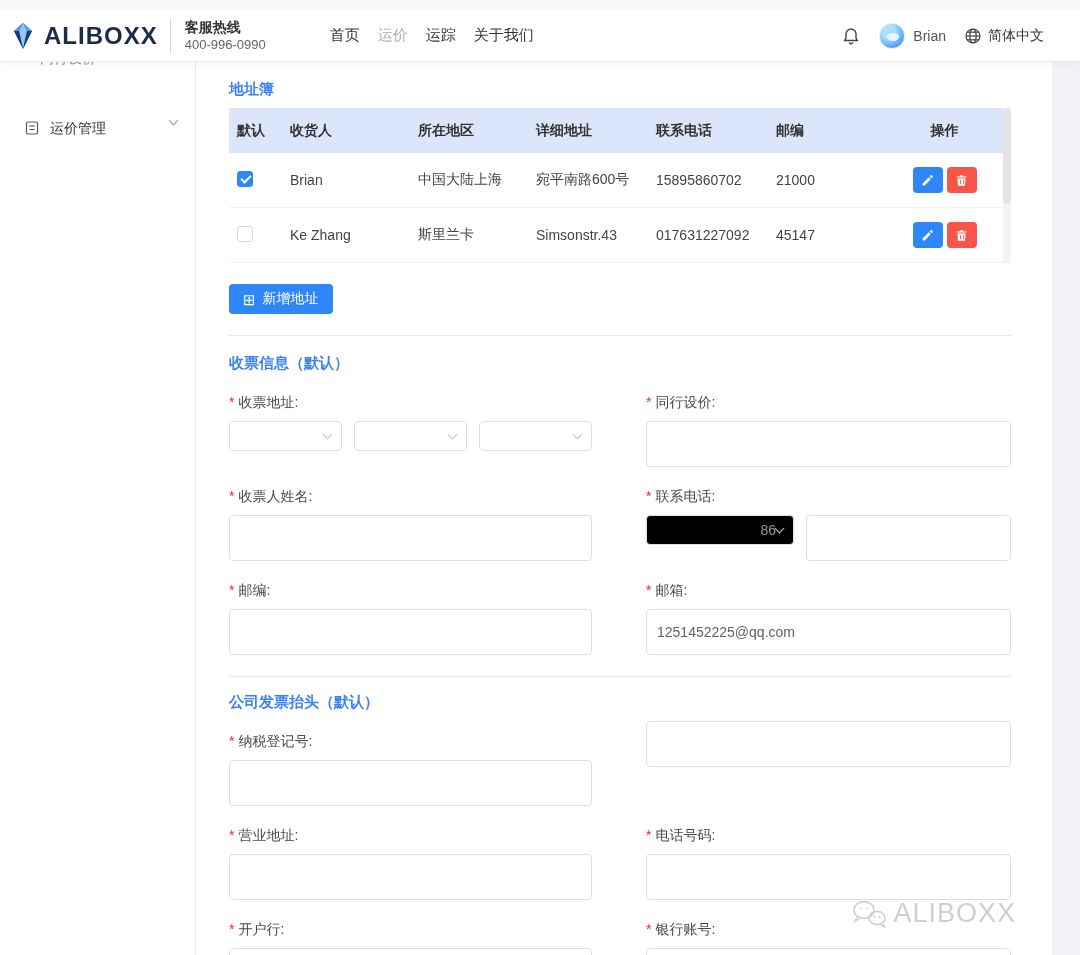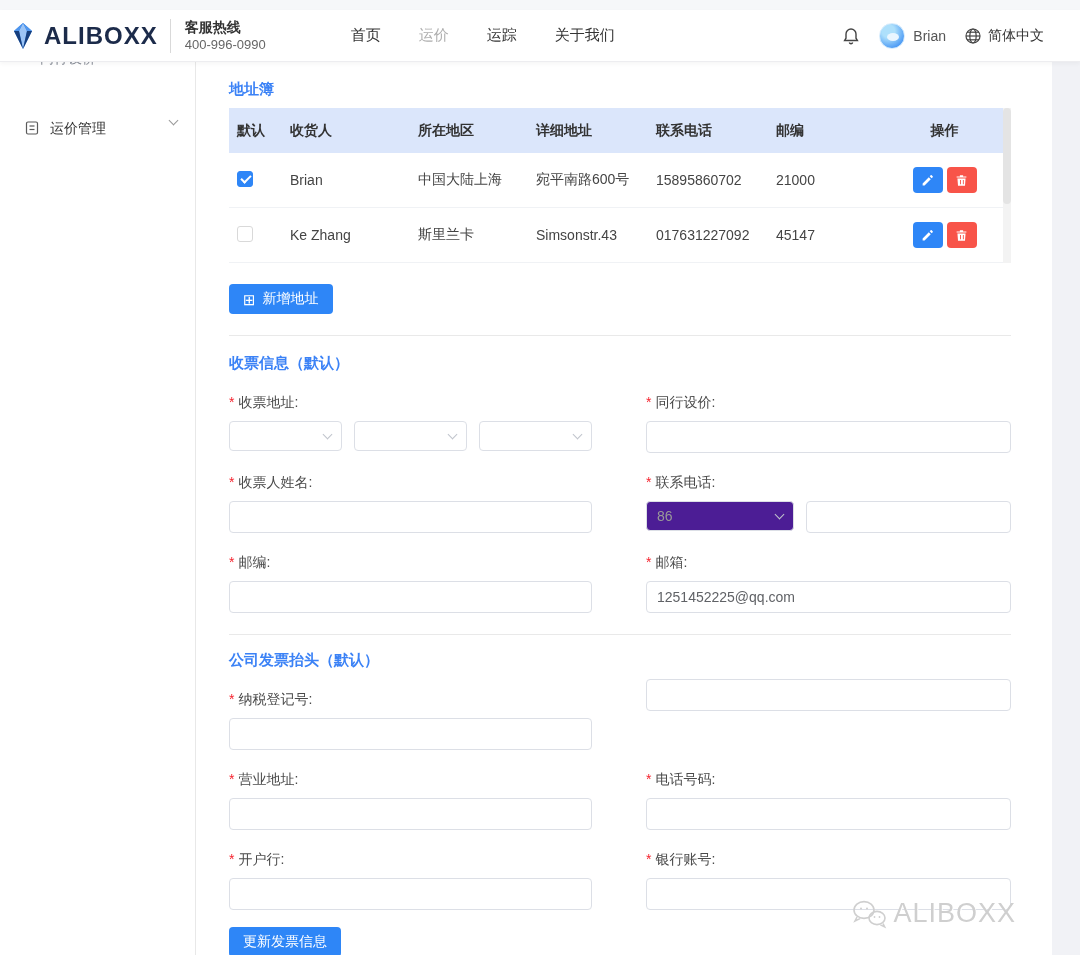--- a/index.html
+++ b/index.html
@@ -9,21 +9,21 @@
 
   
   .header { position:absolute; left:0; top:10px; width:1080px; height:52px; background:#fff;
     border-bottom:1px solid #ededf0; box-shadow:0 2px 4px rgba(0,0,0,.04);
     display:flex; align-items:center; z-index:5; }
   .logo-wrap { display:flex; align-items:center; margin-left:8px; }
   .logo-text { font-size:24px; font-weight:bold; color:#1c2b4a; letter-spacing:1px; margin-left:6px; }
   .hot-divider { width:1px; height:34px; background:#d9d9d9; margin:0 14px 0 12px; }
   .hotline-label { font-size:14px; font-weight:bold; color:#333; line-height:17px; }
   .hotline-number { font-size:13px; color:#666; line-height:17px; }
-  .nav { display:flex; margin-left:85px; gap:38px; }
+  .nav { display:flex; margin-left:64px; gap:18px; }
   .nav-item { font-size:15px; color:#333; cursor:pointer; }
   .nav-item.muted { color:#aeaeae; }
   .header-right { margin-left:auto; display:flex; align-items:center; margin-right:36px; gap:18px; }
   .bell { width:20px; height:20px; }
   .user { display:flex; align-items:center; gap:8px; }
   .avatar { width:26px; height:26px; border-radius:50%;
     background:radial-gradient(circle at 35% 30%, #aee0fb 0 28%, #4f9cf5 75%);
     border:1px solid #d6ecfd; position:relative; }
   .avatar::after { content:""; position:absolute; left:7px; top:9px; width:12px; height:8px;
     background:#eaf6ff; border-radius:6px / 4px; }
@@ -81,28 +81,28 @@
     font-size:14px; border:none; border-radius:4px; cursor:pointer; display:inline-flex;
     align-items:center; gap:7px; font-family:inherit; }
   .plus-glyph { font-size:15px; line-height:1; }
 
   .divider { border:none; border-top:1px solid #e9e9e9; margin-top:21px; }
 
   .form-grid { display:grid; grid-template-columns:363px 365px; column-gap:54px; }
   .field-label { margin-top:21px; font-size:14px; color:#4a4a4a; }
   .req { color:#f5222d; margin-right:4px; }
   .ctrl-row { margin-top:9px; display:flex; gap:12px; }
-  .input { height:32px; width:100%; border:1px solid #dcdfe6; border-radius:4px; background:#fff;
+  .input { height:46px; width:100%; border:1px solid #dcdfe6; border-radius:4px; background:#fff;
     font-size:14px; color:#606266; padding:0 10px; font-family:inherit; }
   .select { height:30px; flex:1; border:1px solid #dcdfe6; border-radius:4px; background:#fff;
     display:flex; align-items:center; justify-content:flex-end; padding:0 10px; cursor:pointer;
     font-size:14px; color:#999; }
   .select .caret { width:7px; height:7px; border-right:1.4px solid #c0c4cc; border-bottom:1.4px solid #c0c4cc;
     transform:rotate(45deg); margin-top:-3px; }
-  .select.disabled { background:#4c1d95; cursor:not-allowed; justify-content:space-between; }
+  .select.disabled { background:#000000; cursor:not-allowed; justify-content:flex-end; }
   .phone-select { flex:0 0 148px; }
   .phone-input { flex:1; }
 
   .btn-update { margin-top:17px; }
 
   .watermark { position:absolute; right:36px; bottom:26px; display:flex; align-items:center; gap:6px;
     color:#cfcfcf; text-shadow:1px 1px 0 #fff; font-size:27px; letter-spacing:1px; user-select:none; }
 </style>
 </head>
 <body>

